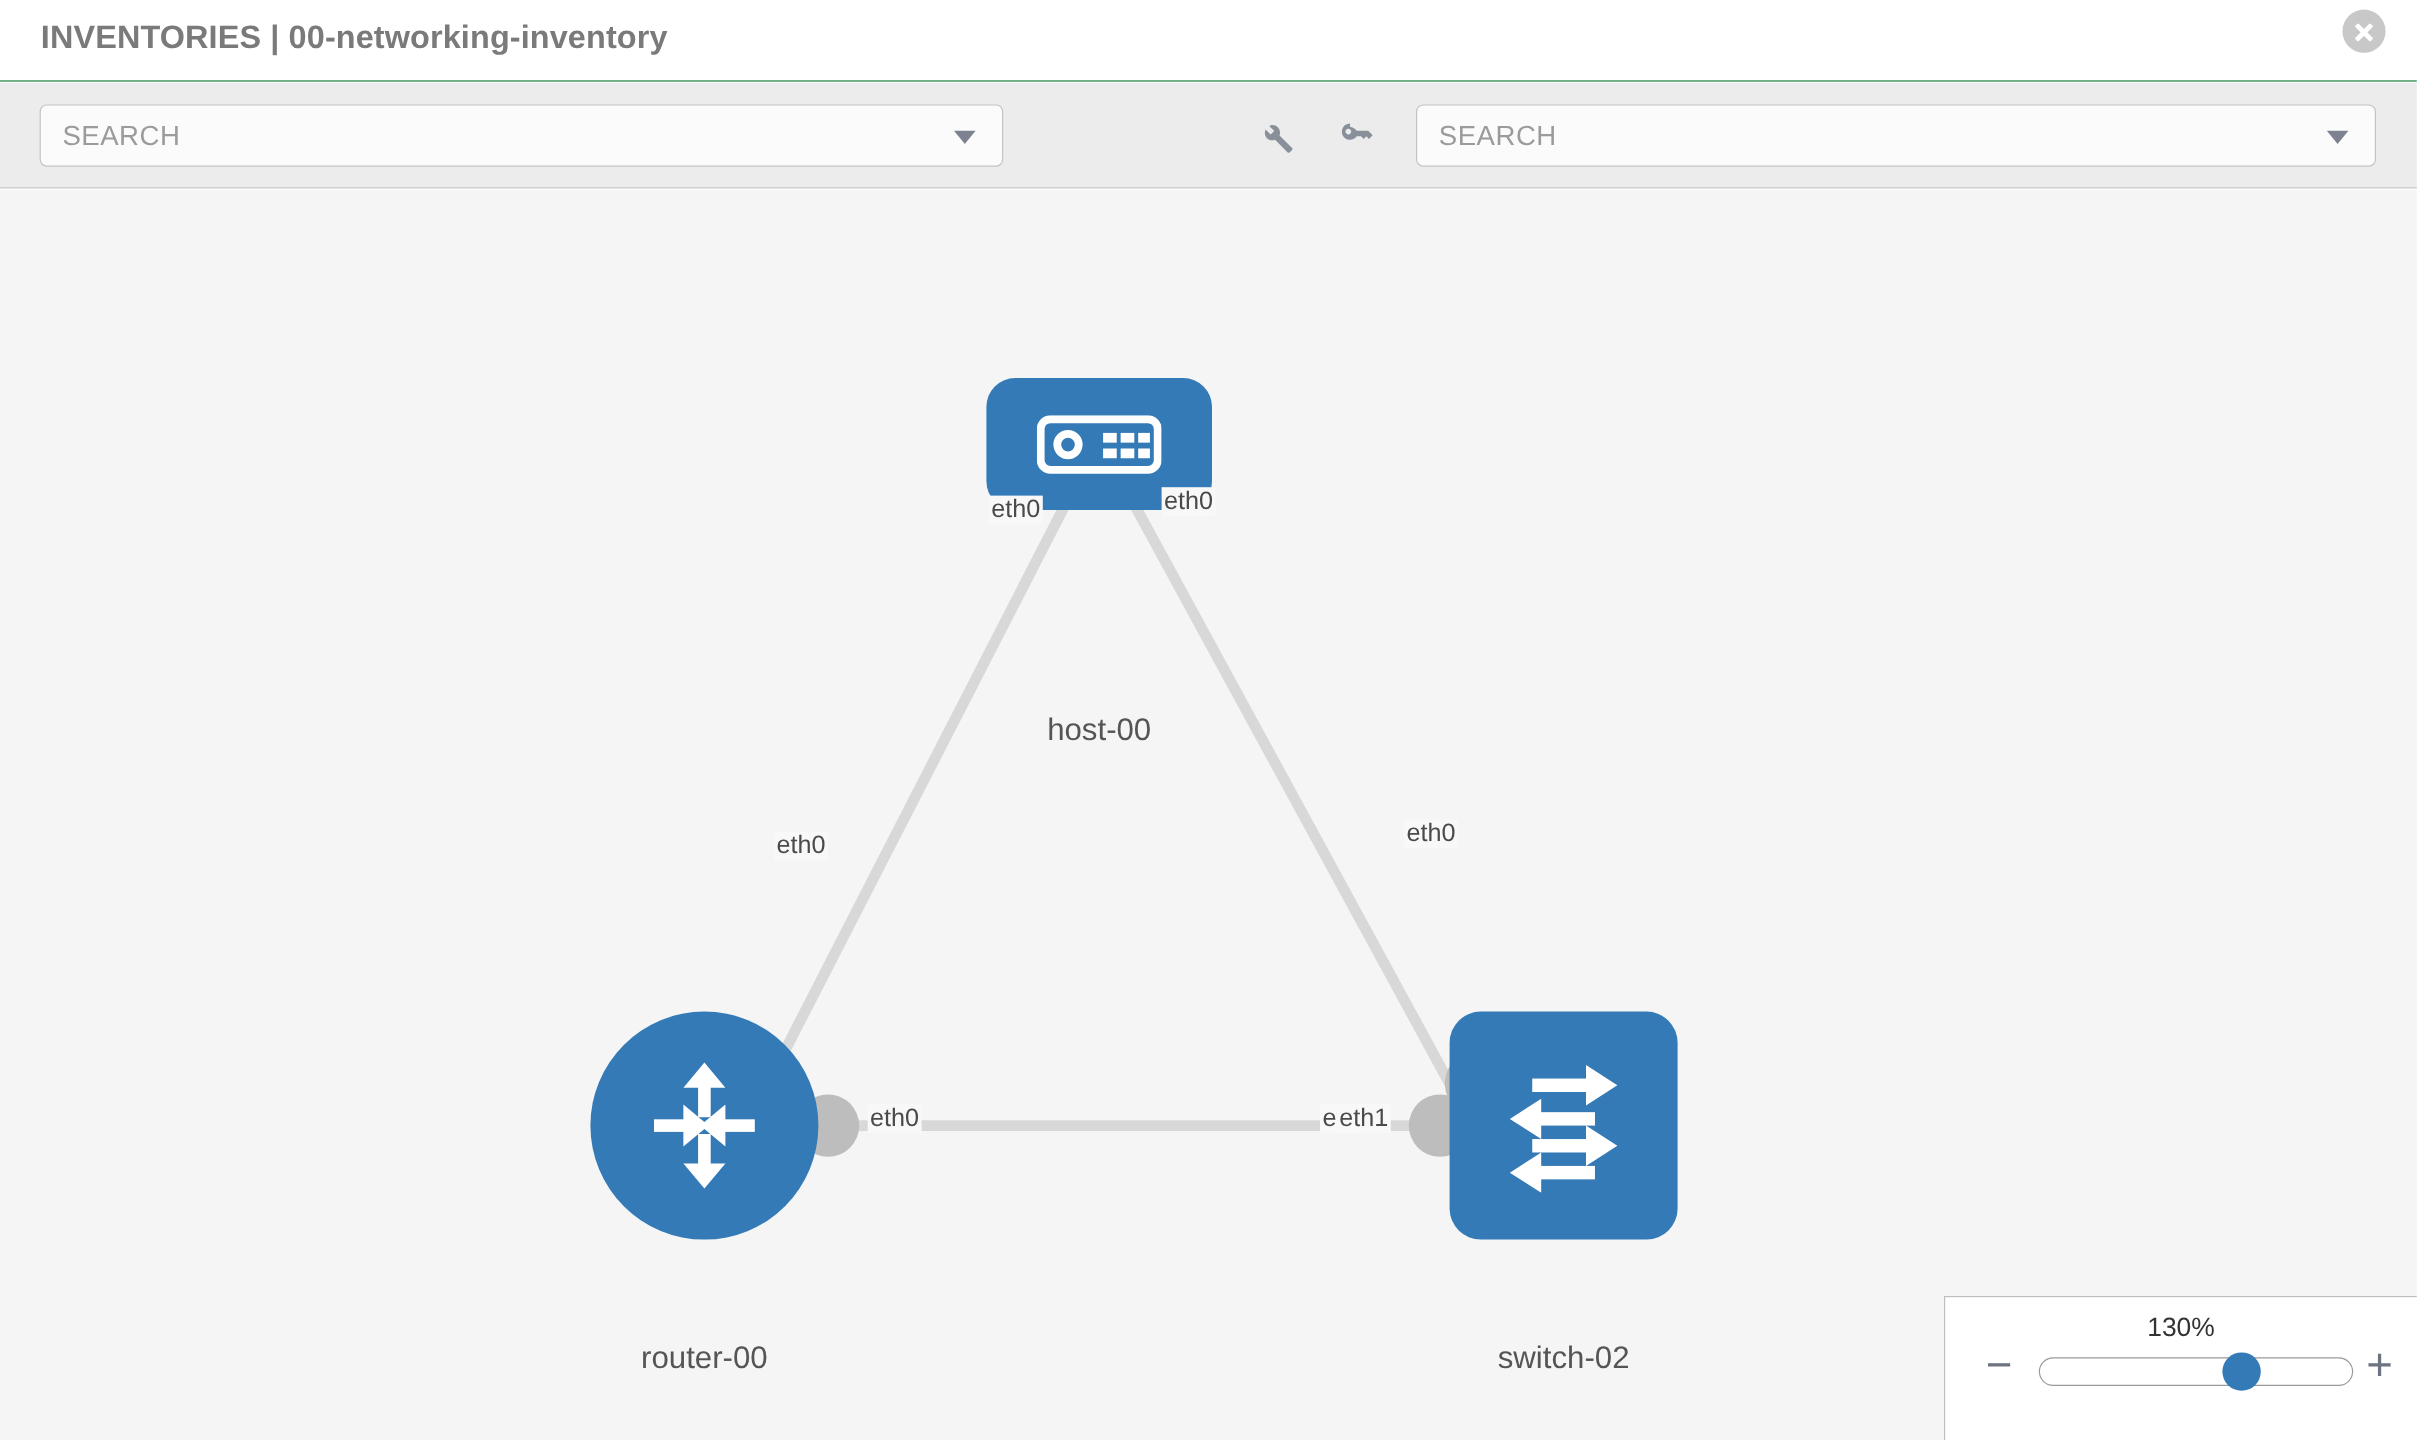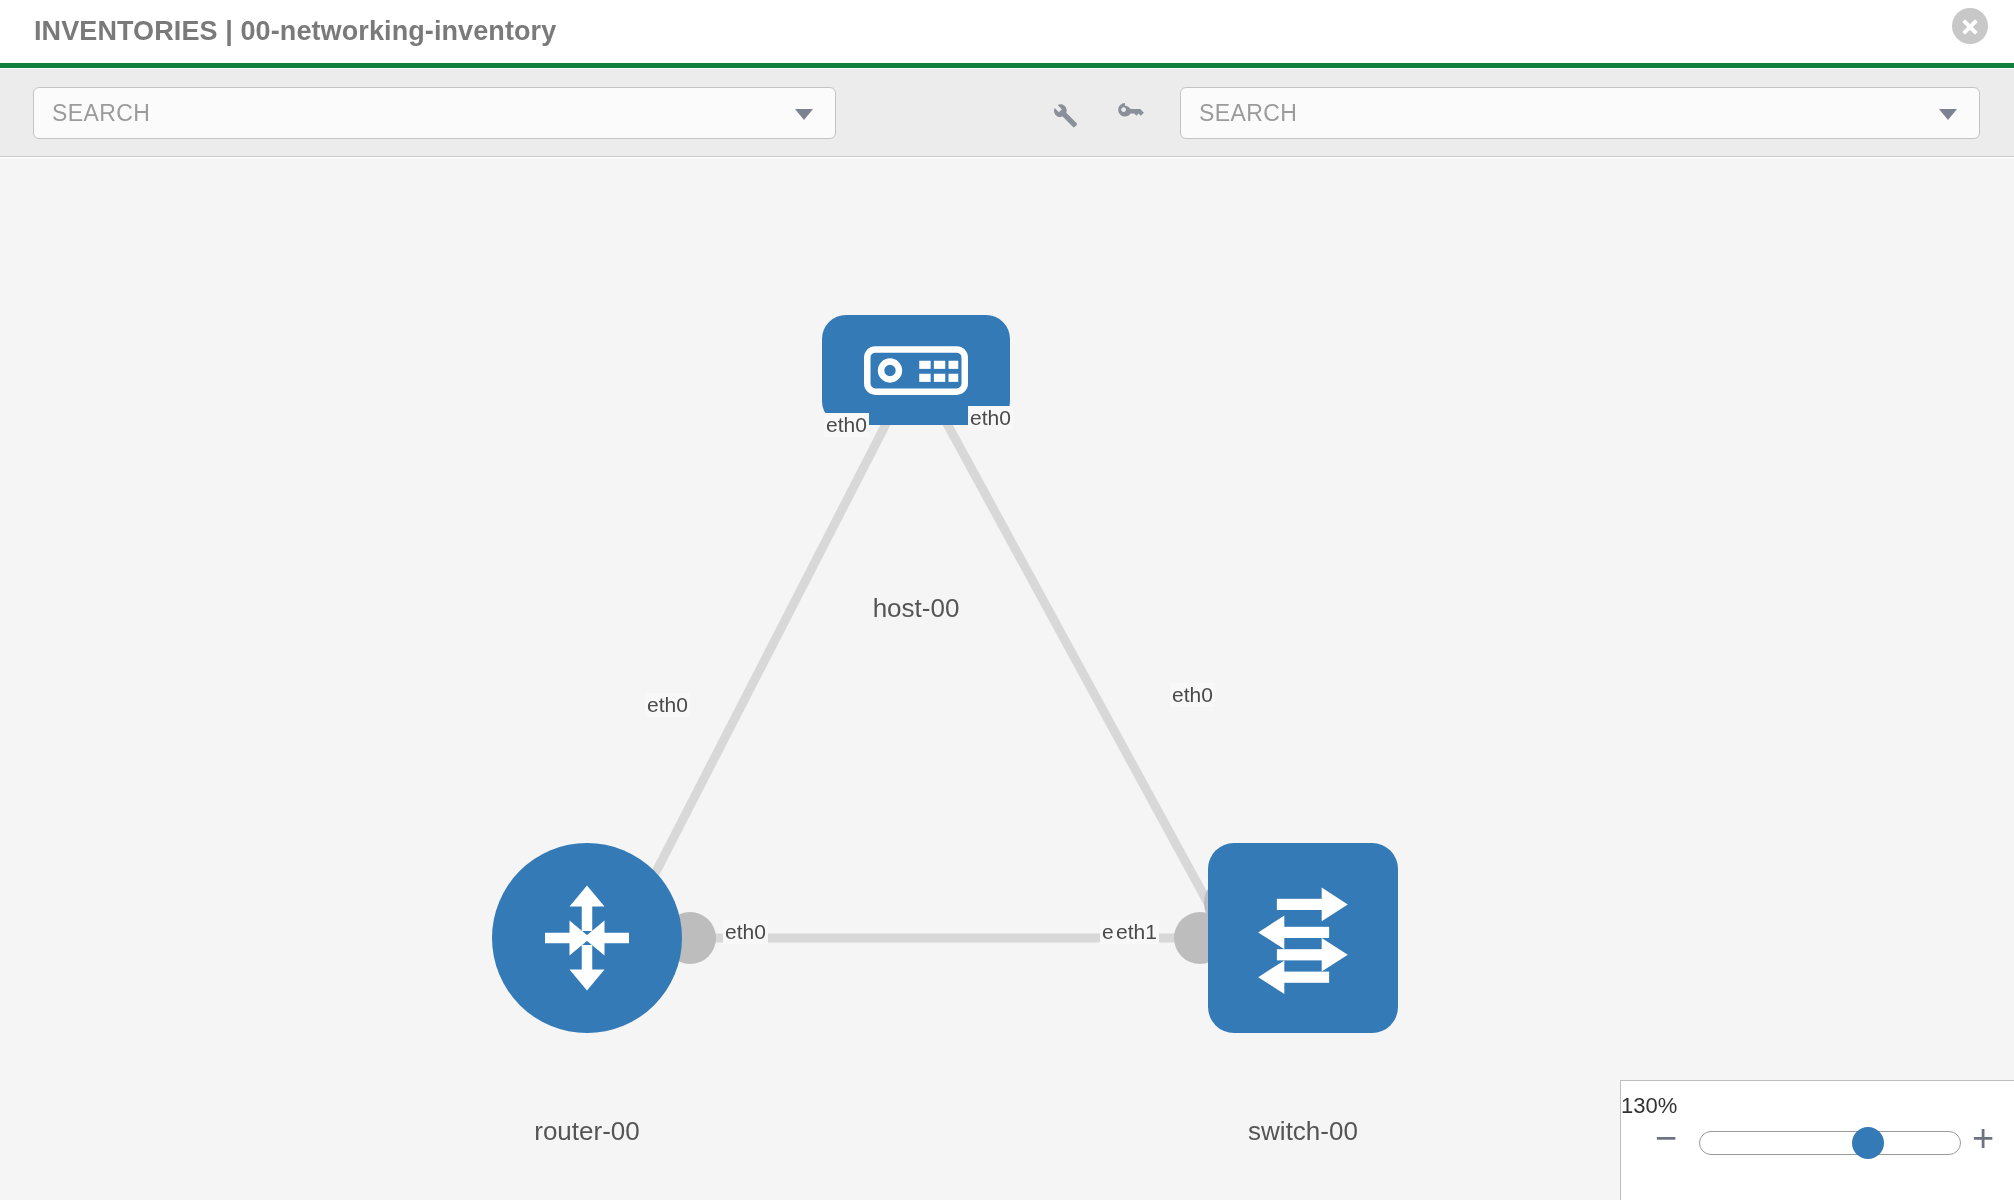--- a/index.html
+++ b/index.html
@@ -11,21 +11,21 @@
     background: #ffffff;
     font-family: "Liberation Sans", sans-serif;
   }
 
   
   #header {
     position: absolute;
     left: 0; top: 0;
     width: 2014px; height: 68px;
     background: #ffffff;
-    border-bottom: 5px solid #15803d;
+    border-bottom: 1px solid #15803d;
   }
   #page-title {
     position: absolute;
     left: 34px; top: 16px;
     font-size: 27px;
     font-weight: bold;
     color: #7a7a7a;
     letter-spacing: 0.1px;
     white-space: nowrap;
   }
@@ -168,21 +168,21 @@
     position: absolute;
     left: 1620px; top: 1080px;
     width: 394px; height: 120px;
     background: #ffffff;
     border-top: 1px solid #bfbfbf;
     border-left: 1px solid #bfbfbf;
   }
   #zoom-percent {
     position: absolute;
     left: 0; right: 0; top: 12px;
-    text-align: left;
+    text-align: center;
     font-size: 22px;
     color: #333333;
   }
   #zoom-minus-button, #zoom-plus-button {
     position: absolute;
     top: 42px;
     width: 34px; height: 34px;
     cursor: pointer;
     color: #6d7380;
     font-size: 38px;
@@ -315,21 +315,21 @@
           <polygon points="8,27 22,18 22,36"></polygon>
 
           <rect x="18" y="36" width="30" height="6"></rect>
           <polygon points="56,39 42,30 42,48"></polygon>
 
           <rect x="16" y="48" width="30" height="6"></rect>
           <polygon points="8,51 22,42 22,60"></polygon>
         </g>
       </svg>
     </div>
-    <div class="node-label" style="background: rgb(245, 245, 245);">switch-00</div>
+    <div class="node-label" style="background: rgb(245, 245, 245);">switch-02</div>
   </div>
 
   <div class="iface-label" style="left:824px; top:255px;">eth0</div>
   <div class="iface-label" style="left:968px; top:248px;">eth0</div>
 
   <div class="iface-label" style="left:645px; top:535px;">eth0</div>
   <div class="iface-label" style="left:1170px; top:525px;">eth0</div>
 
   <div class="iface-label" style="left:723px; top:762px;">eth0</div>
 

